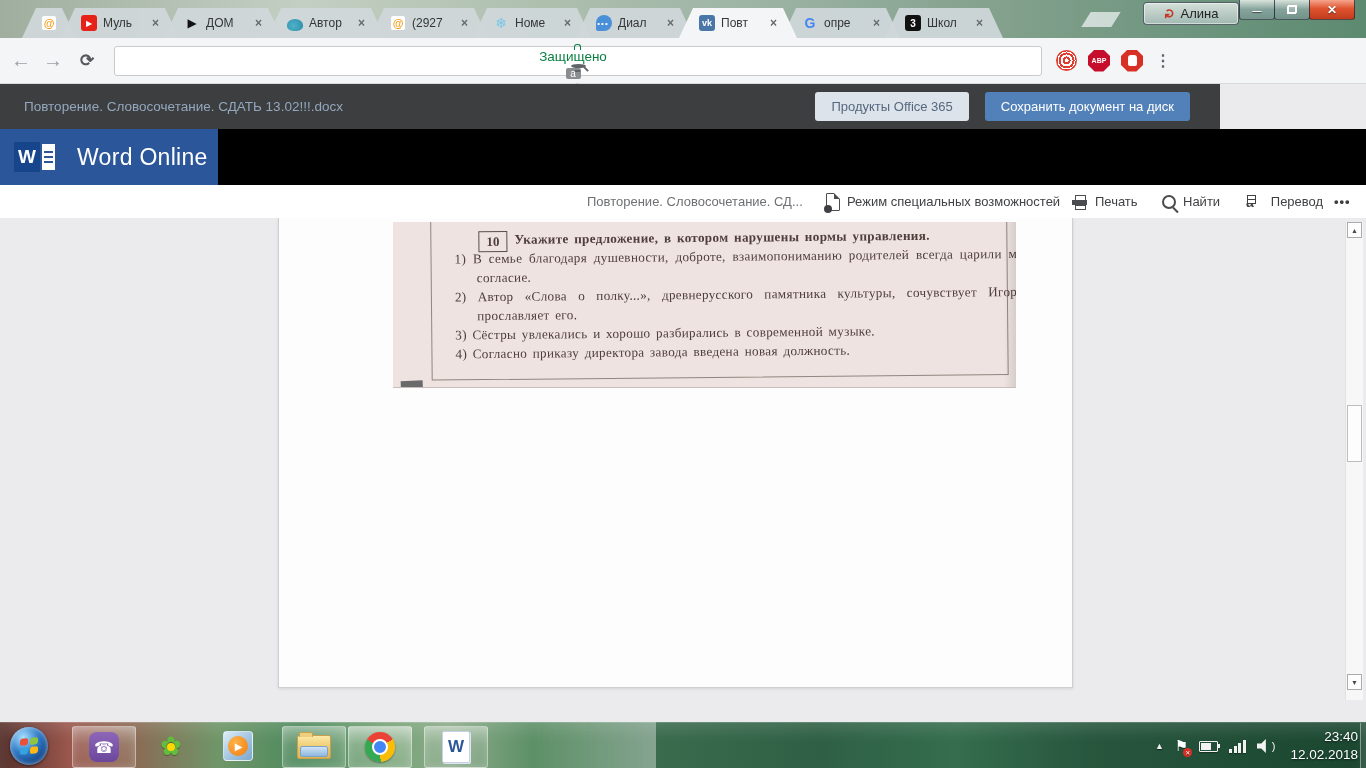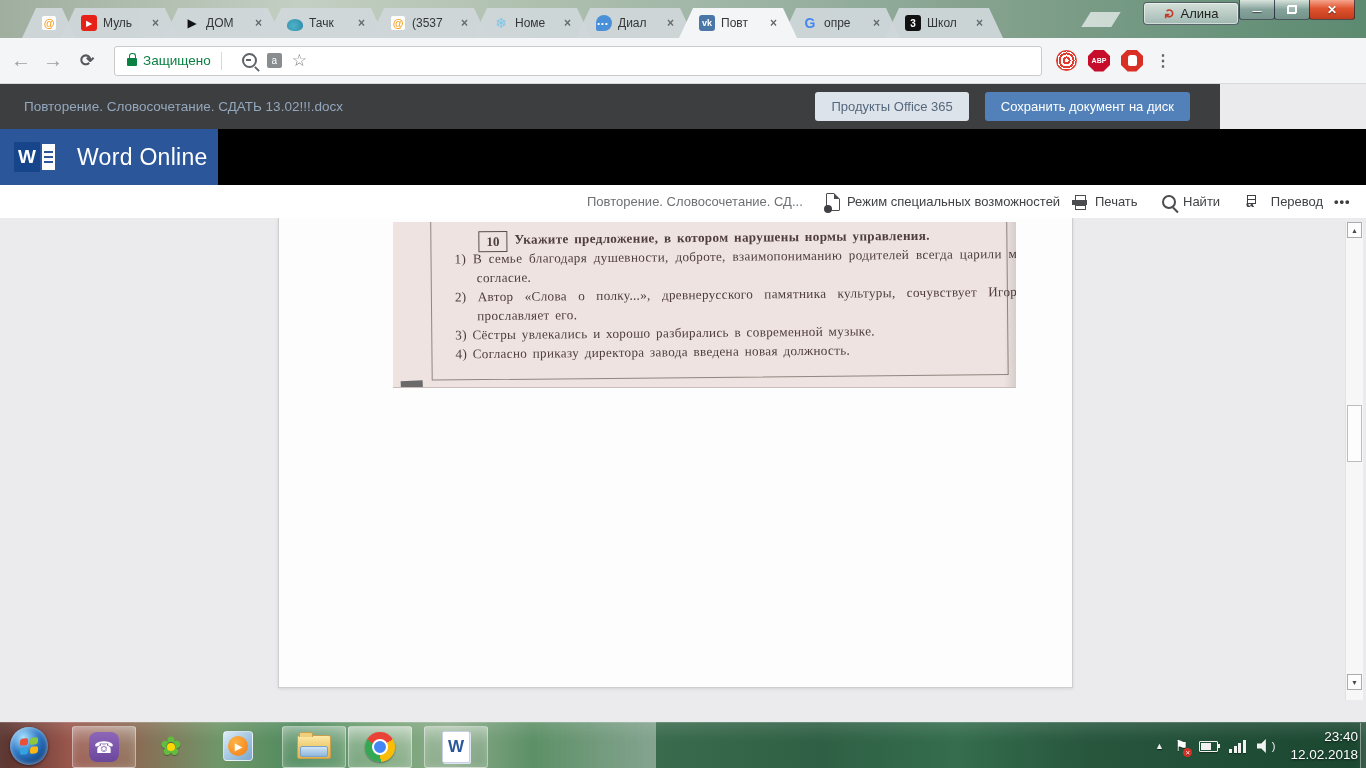--- a/index.html
+++ b/index.html
@@ -61,21 +61,21 @@
   .chrome-toolbar{position:absolute;left:0;top:38px;width:1366px;height:46px;background:#f4f5f6;
     border-bottom:1px solid #d9dadb;box-sizing:border-box;display:flex;align-items:center;}
   .nav-ic{width:26px;text-align:center;font-size:20px;}
   .back-icon{color:#9aa0a6;margin-left:8px;}
   .back-icon::before{content:"←";}
   .fwd-icon{color:#9aa0a6;margin-left:6px;}
   .fwd-icon::before{content:"→";}
   .reload-icon{color:#55585c;margin-left:8px;font-size:17px;font-weight:bold;}
   .reload-icon::before{content:"⟳";}
   .omnibox{margin-left:14px;width:928px;height:30px;background:#fff;border:1px solid #c9cbcd;border-radius:3px;
-    display:flex;align-items:center;padding:0 8px;box-sizing:border-box;}
+    display:flex;align-items:center;padding:0 8px;box-sizing:border-box;flex-direction:column;}
   .lock-icon{position:relative;width:10px;height:8px;background:#0b8043;border-radius:1px;margin:2px 6px 0 4px;}
   .lock-icon::before{content:"";position:absolute;top:-5px;left:1.5px;width:5px;height:5px;
     border:1.5px solid #0b8043;border-bottom:none;border-radius:3px 3px 0 0;}
   .secure-label{color:#0b8043;font-size:13.5px;margin-right:10px;}
   .url-sep{width:1px;height:18px;background:#d8d8d8;margin-right:10px;}
   .url-text{color:#45484c;font-size:14px;flex:1;overflow:hidden;white-space:nowrap;}
   .zoom-out-icon{position:relative;width:11px;height:11px;border:2px solid #5f6368;border-radius:50%;margin:0 10px;}
   .zoom-out-icon::before{content:"";position:absolute;left:2px;top:4px;width:5px;height:2px;background:#5f6368;}
   .zoom-out-icon::after{content:"";position:absolute;right:-5px;bottom:-4px;width:6px;height:2px;background:#5f6368;transform:rotate(45deg);}
   .translate-page-icon{width:15px;height:15px;background:#8a8d90;border-radius:2px;color:#fff;
@@ -271,26 +271,26 @@
         <span class="tab-title">Муль</span>
         <span class="tab-close">×</span>
       </div>
       <div class="tab">
         <span class="fav fav-play"></span>
         <span class="tab-title">ДОМ</span>
         <span class="tab-close">×</span>
       </div>
       <div class="tab">
         <span class="fav fav-lamp"></span>
-        <span class="tab-title">Тачк</span>
+        <span class="tab-title">Автор</span>
         <span class="tab-close">×</span>
       </div>
       <div class="tab">
         <span class="fav fav-mailru"></span>
-        <span class="tab-title">(3537</span>
+        <span class="tab-title">(2927</span>
         <span class="tab-close">×</span>
       </div>
       <div class="tab">
         <span class="fav fav-snow"></span>
         <span class="tab-title">Номе</span>
         <span class="tab-close">×</span>
       </div>
       <div class="tab">
         <span class="fav fav-chat"></span>
         <span class="tab-title">Диал</span>

